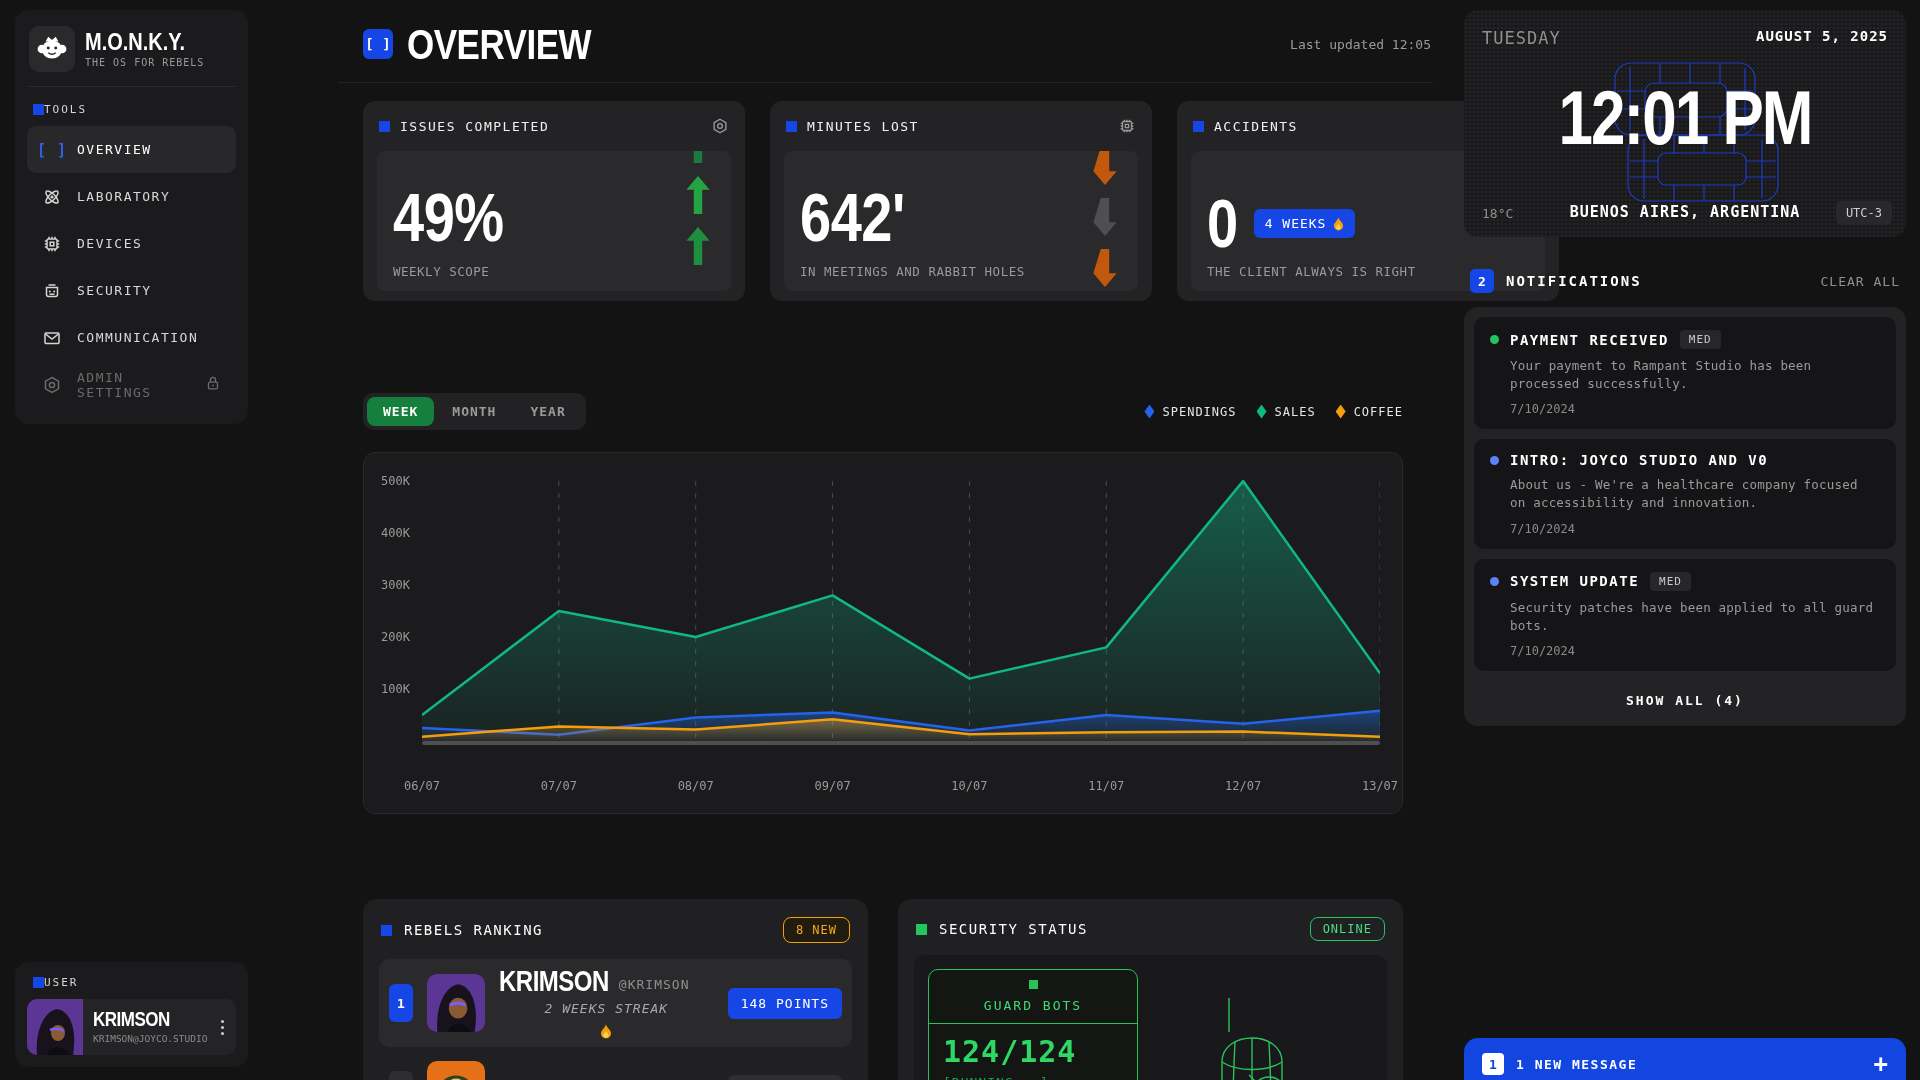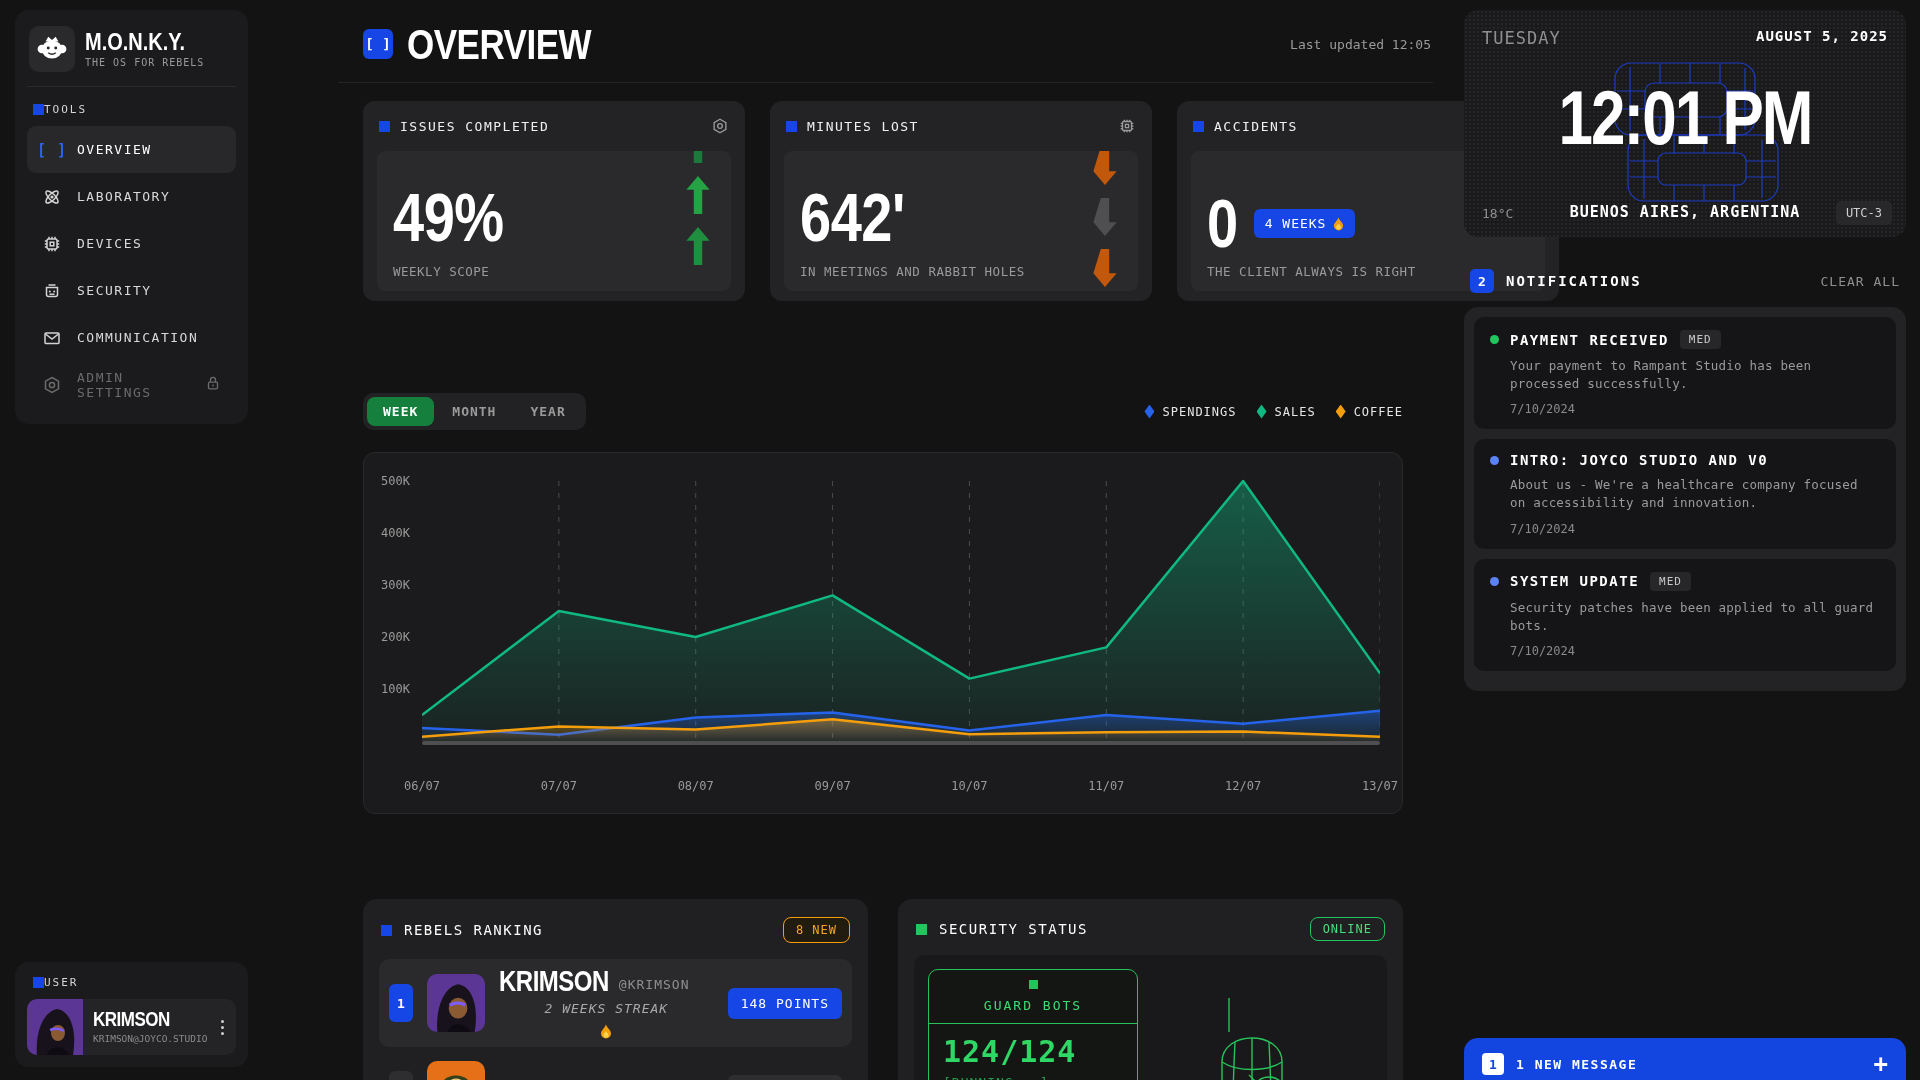--- a/index.html
+++ b/index.html
@@ -572,20 +572,21 @@
       </div>
       <div class="notif-item">
         <div class="notif-item-title-row">
           <span class="dot blue"></span>
           <span class="notif-item-title">SYSTEM UPDATE</span>
           <span class="med-badge">MED</span>
         </div>
         <div class="notif-body">Security patches have been applied to all guard bots.</div>
         <div class="notif-date">7/10/2024</div>
       </div>
+      <div class="show-all">SHOW ALL (4)</div>
     </div>
   </div>
 
   <div class="msg-bar">
     <span class="msg-count">1</span>
     <span class="msg-label">1 NEW MESSAGE</span>
     <span class="msg-plus">+</span>
   </div>
 
 </div>

